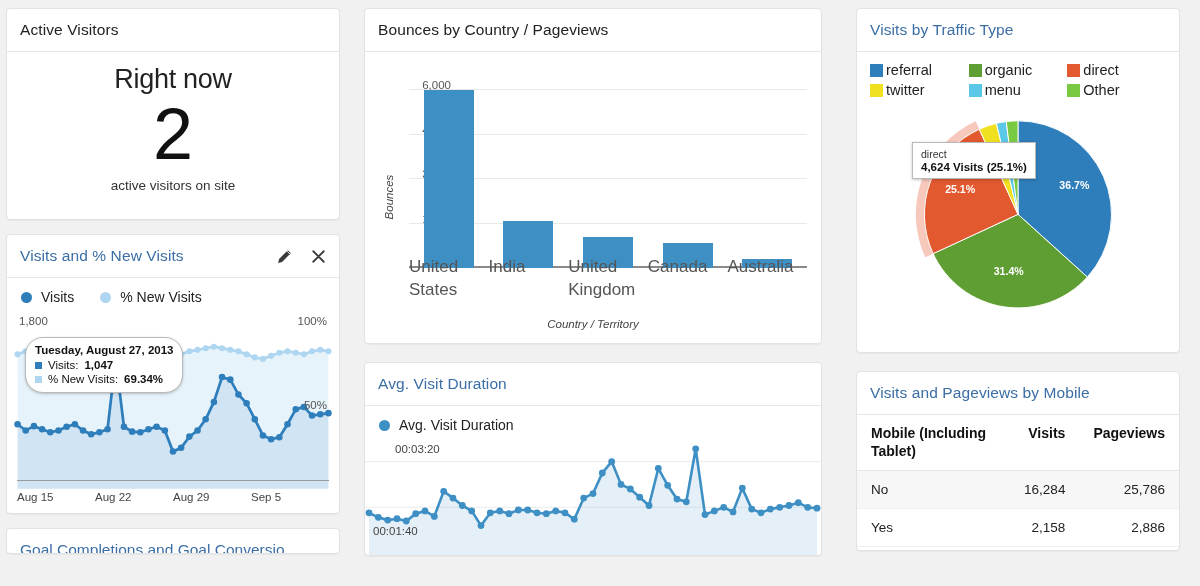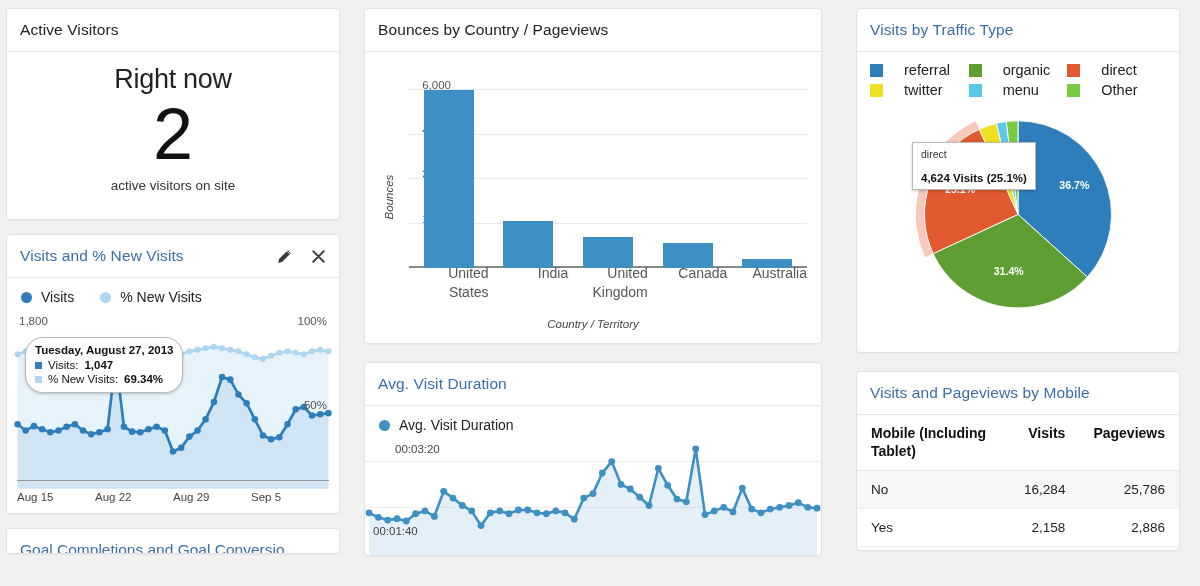--- a/index.html
+++ b/index.html
@@ -95,42 +95,42 @@
   .bar-body { position: relative; height: 290px; }
   .bar-plot { position: absolute; left: 44px; right: 14px; top: 16px; bottom: 74px; }
   .gridline { position: absolute; left: 0; right: 0; border-top: 1px solid #e9e9e9; }
   .baseline { position: absolute; left: 0; right: 0; bottom: 0; border-top: 2px solid #8a8a8a; }
   .bars { position: absolute; inset: 0; display: flex; align-items: flex-end; }
   .bar-slot { flex: 1; display: flex; justify-content: center; align-items: flex-end; height: 100%; }
   .bar { width: 50px; background: #3d8fc4; }
   .ytick { position: absolute; right: calc(100% - 42px); font-size: 11.5px; color: #555; transform: translateY(-50%); white-space: nowrap; }
   .bar-xlabels { position: absolute; left: 44px; right: 14px; bottom: 40px; display: flex; }
   .bar-xlabels span {
-    flex: 1; text-align: right; font-size: 14px; color: #555; line-height: 1.35;
+    flex: 1; text-align: left; font-size: 17px; color: #555; line-height: 1.35;
   }
   .axis-title-y {
     position: absolute; left: 2px; top: 50%;
     transform: translateY(-50%) rotate(-90deg);
     transform-origin: center;
     font-size: 11.5px; font-style: italic; color: #444;
   }
   .axis-title-x {
     position: absolute; left: 0; right: 0; bottom: 12px;
     text-align: center; font-size: 11.5px; font-style: italic; color: #444;
   }
 
   
   .avd-body { position: relative; height: 118px; overflow: hidden; }
   .avd-plot { position: absolute; left: 0; right: 0; top: 0; bottom: 0; }
   .avd-ylab { position: absolute; left: 8px; font-size: 11.5px; color: #444; }
 
   
   .pie-legend { padding: 10px 13px 4px; display: flex; flex-wrap: wrap; width: 100%; }
   .pie-leg-item {
-    display: flex; align-items: center; gap: 21px;
+    display: flex; align-items: center; gap: 3px;
     font-size: 14.5px; color: #222;
     width: 33.33%;
     margin-bottom: 4px;
   }
   .sq { width: 13px; height: 13px; display: inline-block; }
   .pie-body { position: relative; height: 236px; }
 
   
   .mtable { width: 100%; border-collapse: collapse; }
   .mtable th {
@@ -474,21 +474,21 @@
             <path d="M 167 108 L 238.95 173.06 A 97 97 0 0 1 78.97 148.75 Z" fill="#5f9e33" stroke="#fff" stroke-width="1"></path>
             <text x="157.4" y="171.3" fill="#fff" font-size="11" font-weight="bold" text-anchor="middle" font-family="&quot;Liberation Sans&quot;, sans-serif">31.4%</text>
             <path d="M 167 108 L 78.97 148.75 A 97 97 0 0 1 126.81 19.72 Z" fill="#e2582f" stroke="#fff" stroke-width="1"></path>
             <text x="107.0" y="85.7" fill="#fff" font-size="11" font-weight="bold" text-anchor="middle" font-family="&quot;Liberation Sans&quot;, sans-serif">25.1%</text>
             <path d="M 167 108 L 126.81 19.72 A 97 97 0 0 1 144.65 13.61 Z" fill="#f0e020" stroke="#fff" stroke-width="1"></path>
             <path d="M 167 108 L 144.65 13.61 A 97 97 0 0 1 154.84 11.76 Z" fill="#5bc8e8" stroke="#fff" stroke-width="1"></path>
             <path d="M 167 108 L 154.84 11.76 A 97 97 0 0 1 167.00 11.00 Z" fill="#7ac943" stroke="#fff" stroke-width="1"></path>
           </svg>
         <div class="tooltip" style="left:55px; top:36px; padding:5px 8px;">
           <div style="font-size:10.5px;color:#333;">direct</div>
-          <div style="font-size:11.5px;font-weight:bold;margin-top:12px;">4,624 Visits (25.1%)</div>
+          <div style="font-size:11.5px;font-weight:bold;margin-top:1px;">4,624 Visits (25.1%)</div>
         </div>
       </div>
     </div>
 
     <div class="panel" style="height:180px;">
       <div class="panel-head">
         <div class="panel-title">Visits and Pageviews by Mobile</div>
       </div>
       <table class="mtable">
         <thead>

